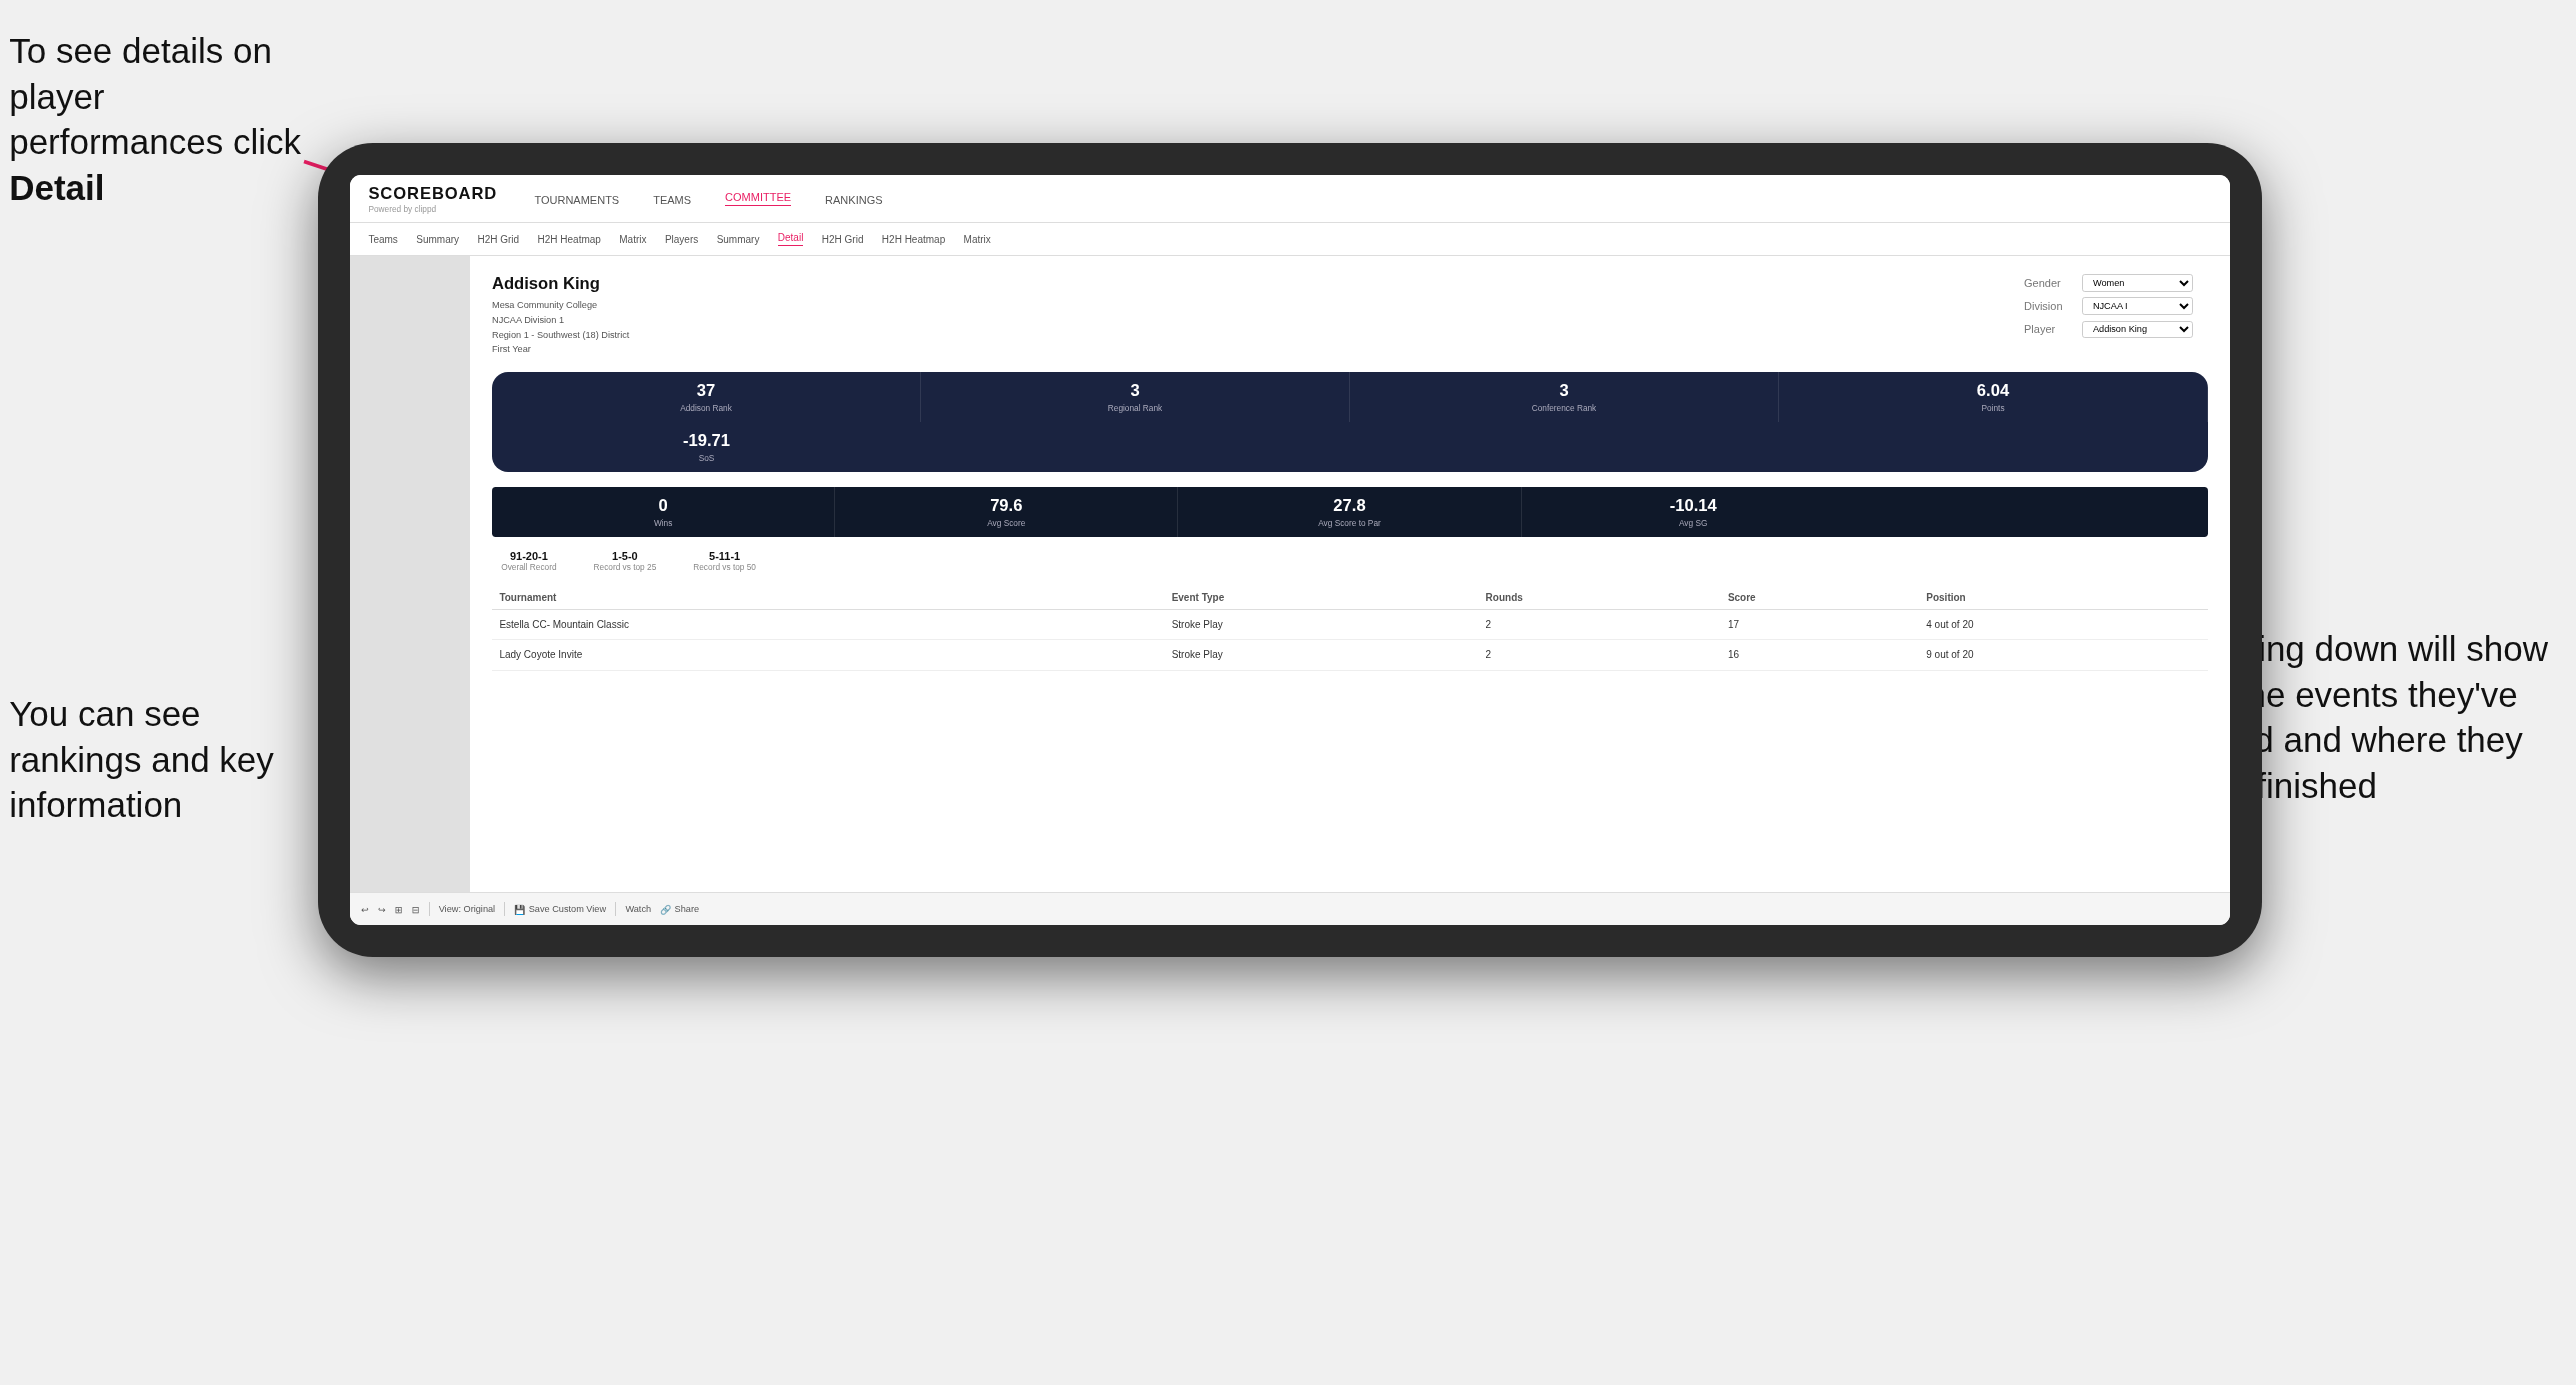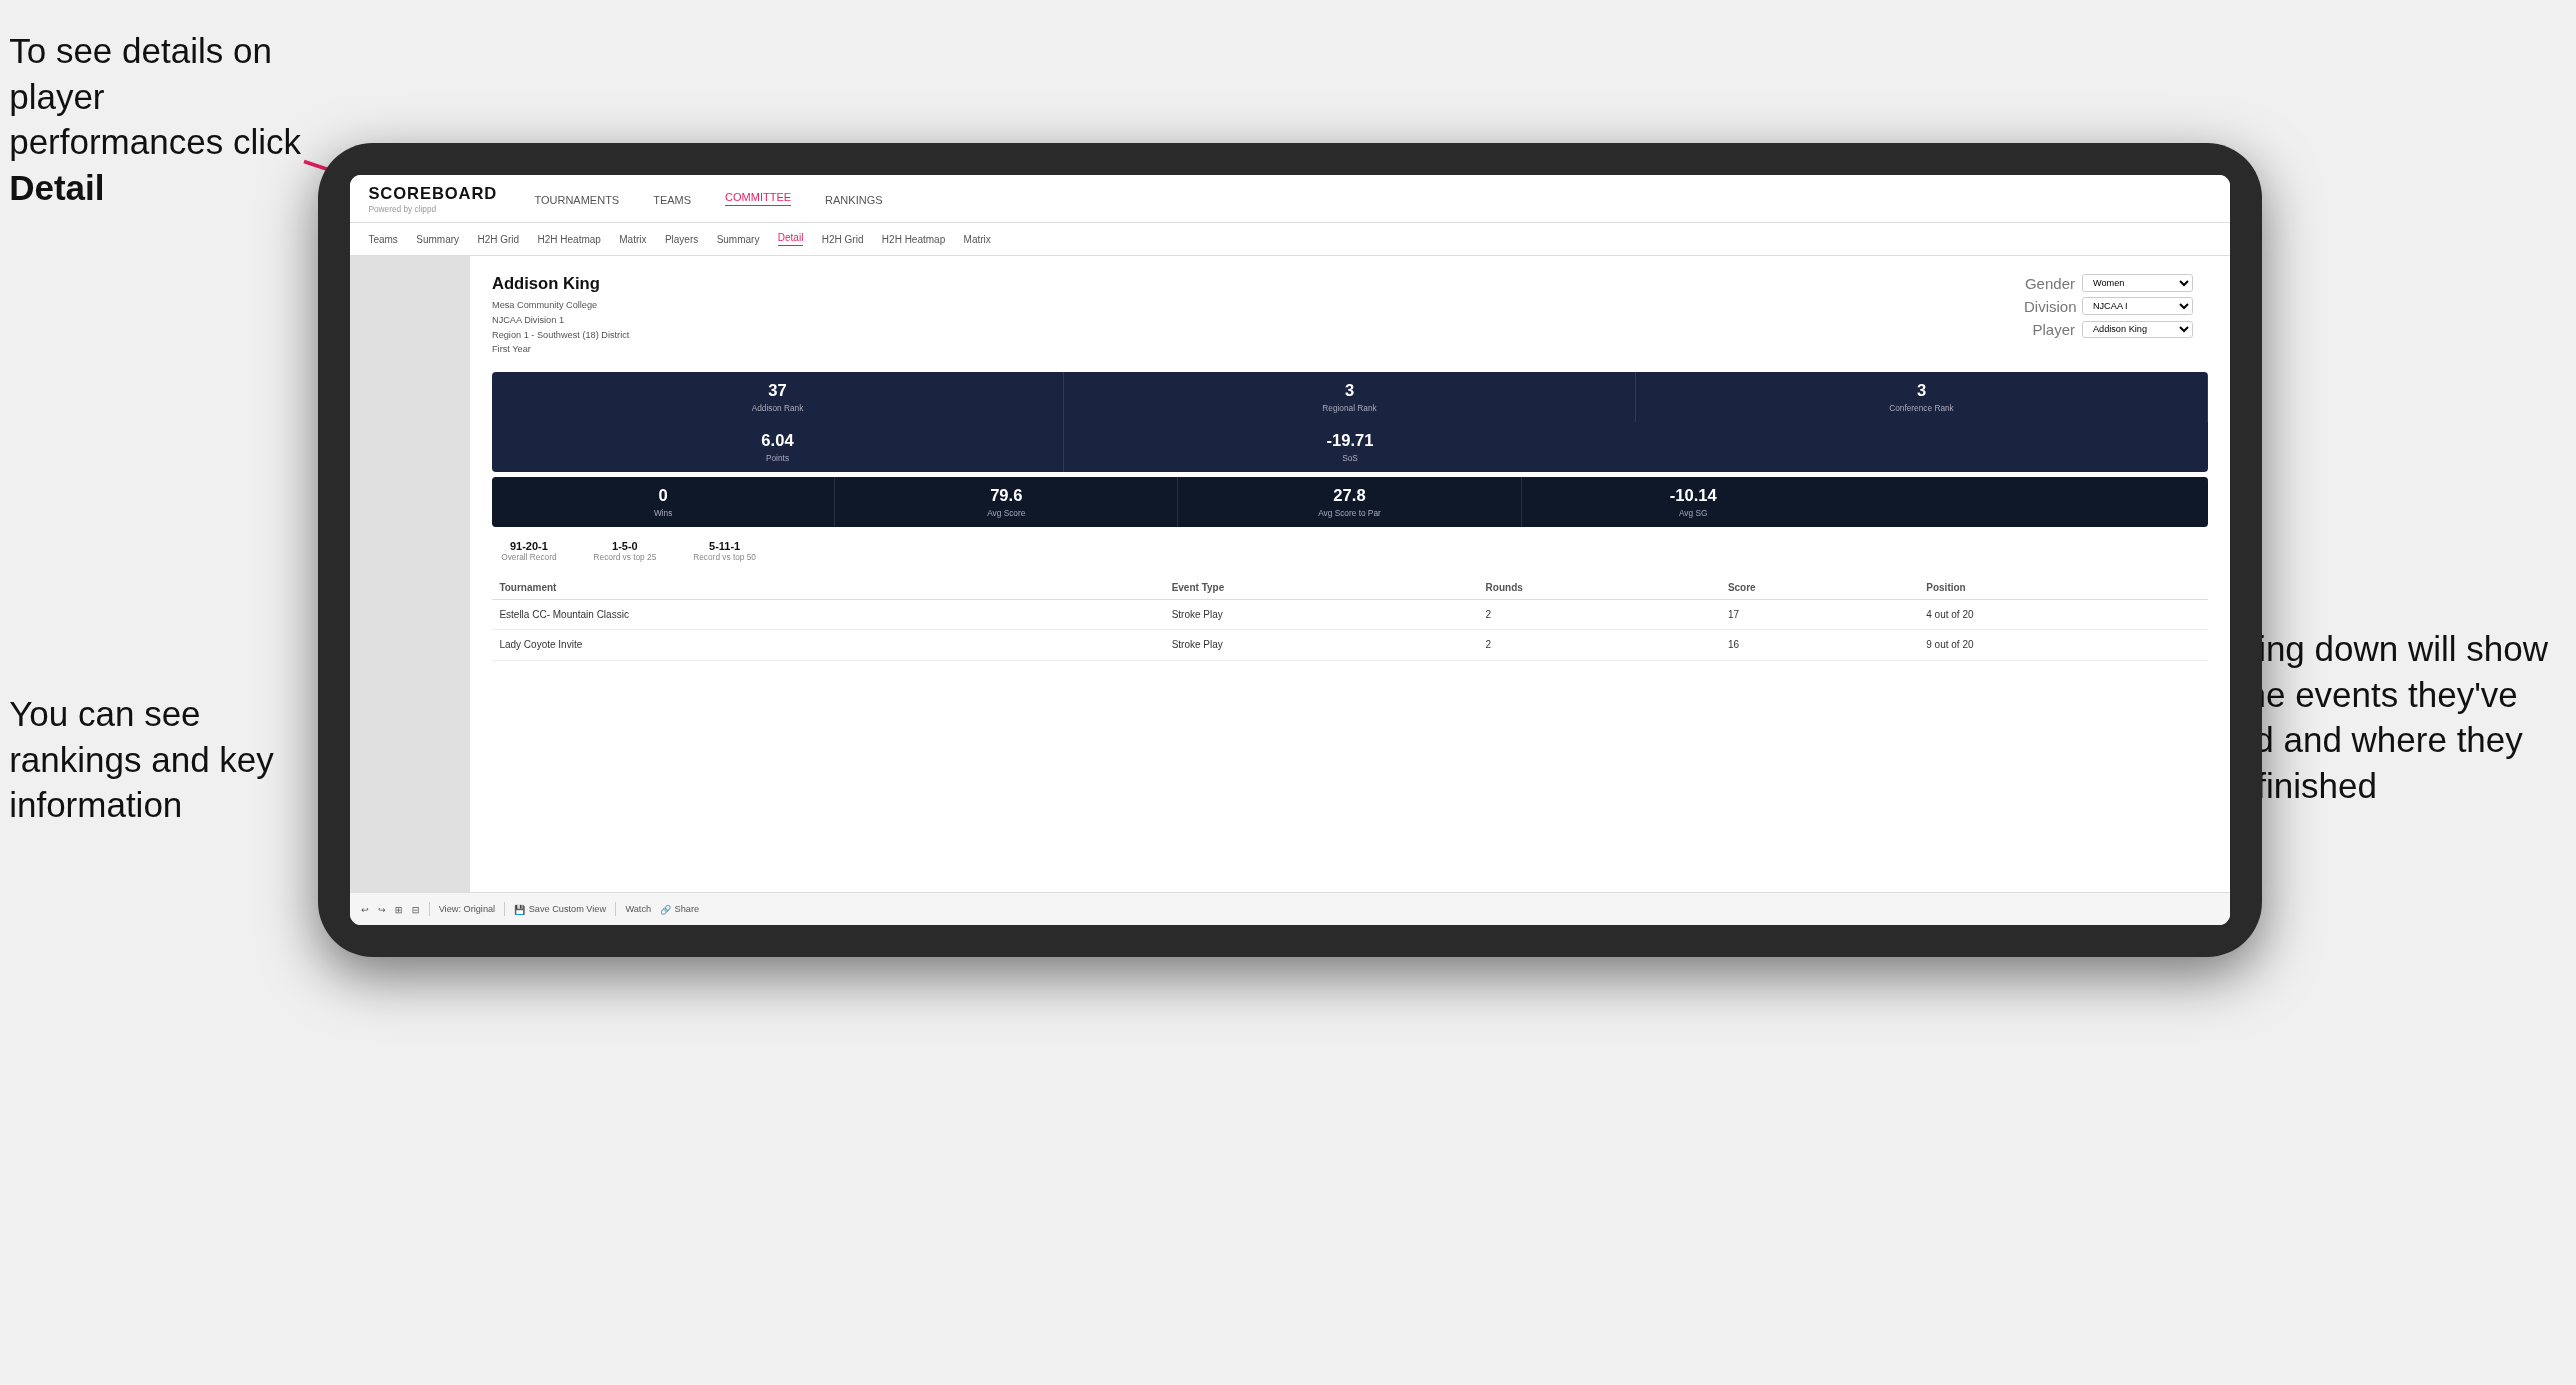--- a/index.html
+++ b/index.html
@@ -183,41 +183,40 @@
       flex-direction: column;
       gap: 5.5px;
       min-width: 184px;
     }
     .selector-row {
       display: flex;
       align-items: center;
       gap: 7.4px;
     }
     .selector-label {
-      font-size: 15px;
+      font-size: 11px;
       color: #777;
       width: 51px;
-      text-align: right;
     }
     .selector-select {
       font-size: 9.2px;
       border: 0.9px solid #ccc;
       border-radius: 2.8px;
       padding: 1.8px 5.5px;
       background: #fff;
       width: 111px;
     }
 
     
     .stats-grid {
       display: grid;
-      grid-template-columns: repeat(3, 1fr);
+      grid-template-columns: repeat(4, 1fr);
       background: #1a2340;
-      border-radius: 4px;
-      margin-bottom: 5px;
+      border-radius: 16px;
+      margin-bottom: 15px;
     }
     .stat-cell {
       padding: 9.2px 7.4px;
       text-align: center;
       border-right: 0.9px solid rgba(255,255,255,0.1);
     }
     .stat-cell:last-child { border-right: none; }
     .stat-value {
       font-size: 16.6px;
       font-weight: 700;

